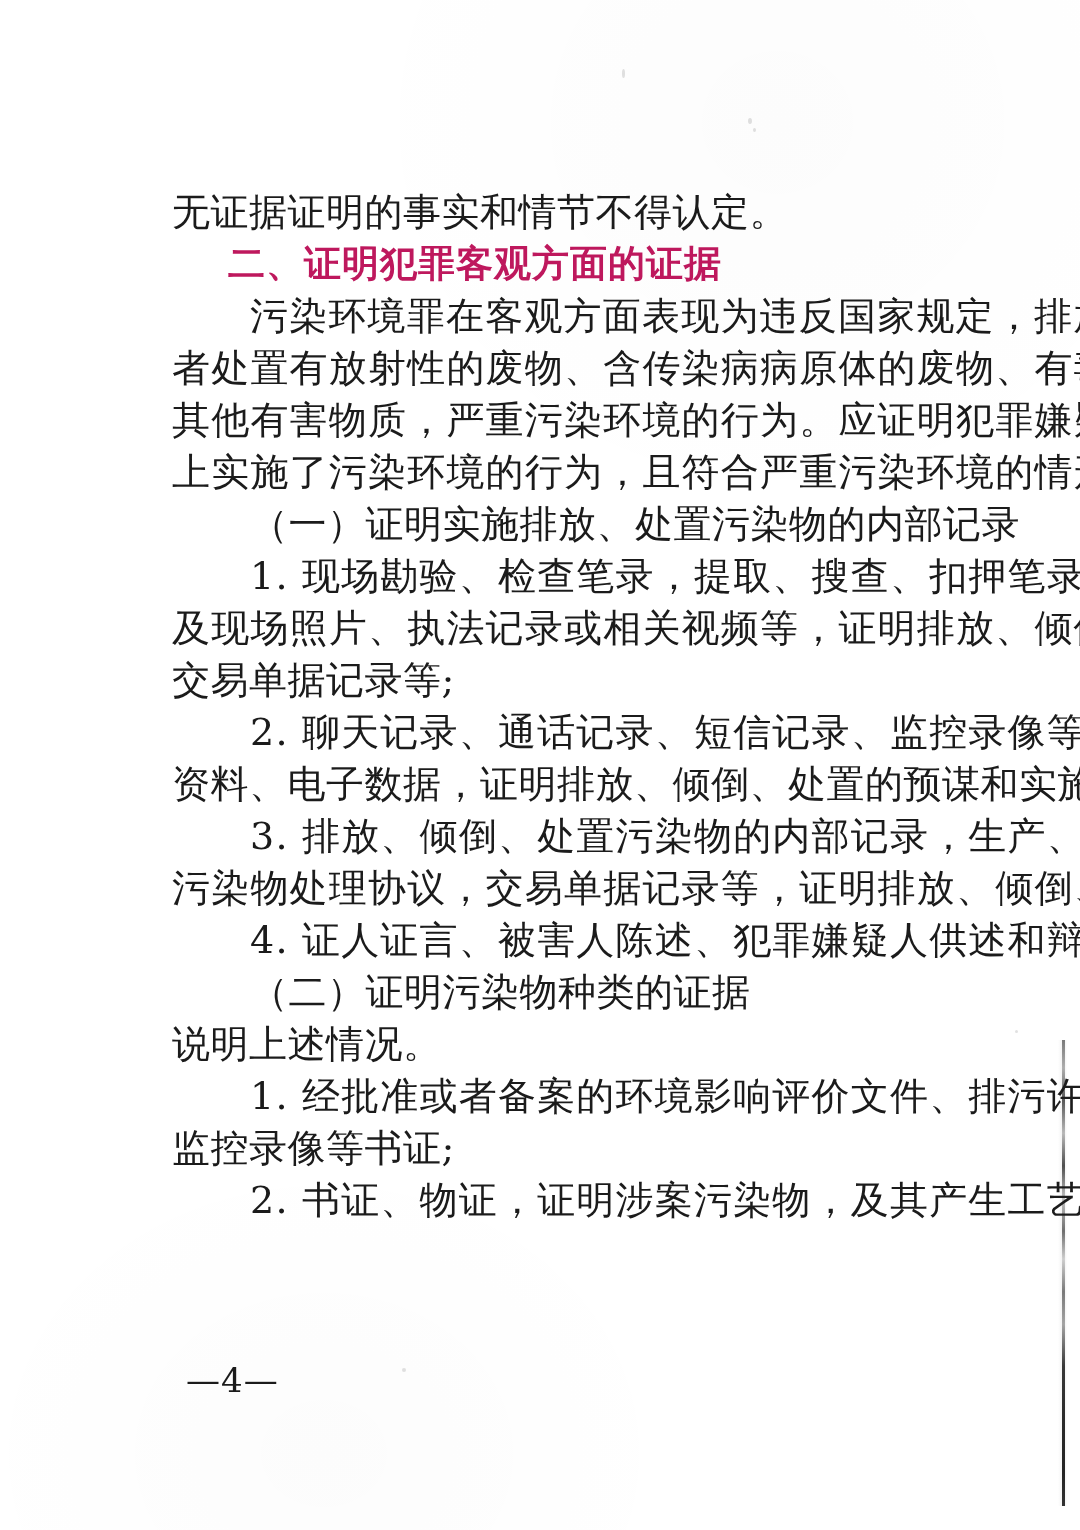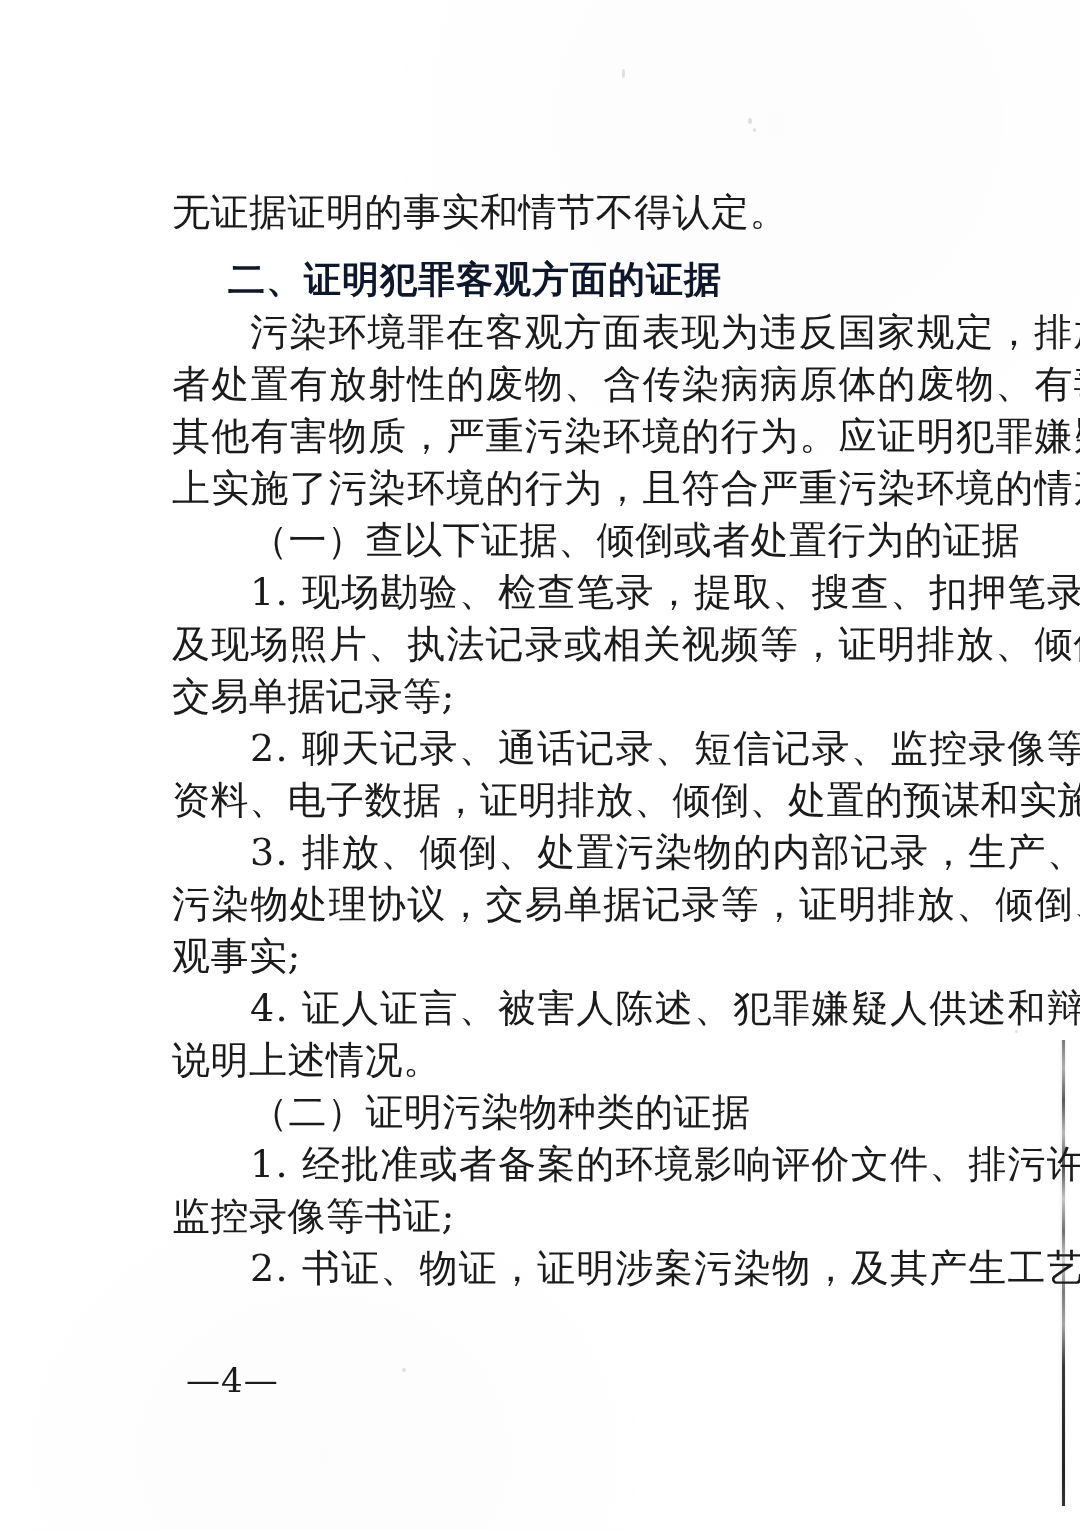--- a/index.html
+++ b/index.html
@@ -58,22 +58,21 @@
     letter-spacing: 1.2px;
   }
 
   
   .line.heading {
     font-family: "DejaVu Sans", "Liberation Sans", sans-serif;
     font-weight: 700;
     font-size: 37px;
     letter-spacing: 1px;
     text-indent: 56px;
-    color: #0f172a;
-    margin-top: 16px;
+    color: #be185d;
   }
 
   .page-number {
     position: absolute;
     left: 186px;
     top: 1358px;
     font-size: 34px;
     line-height: 44px;
     color: #1b1b1b;
     font-family: "DejaVu Serif", "Liberation Serif", serif;
@@ -145,32 +144,31 @@
   <div class="speck" style="left:622px; top:69px; width:3px; height:9px;"></div>
   <div class="speck" style="left:1015px; top:1030px; width:3px; height:3px;"></div>
 
   <div class="text-column" id="body-lines">
       <div class="line">无证据证明的事实和情节不得认定。</div>
       <div class="line heading">二、证明犯罪客观方面的证据</div>
       <div class="line indent full">污染环境罪在客观方面表现为违反国家规定，排放、倾倒或</div>
       <div class="line full">者处置有放射性的废物、含传染病病原体的废物、有毒物质或者</div>
       <div class="line full">其他有害物质，严重污染环境的行为。应证明犯罪嫌疑人在客观</div>
       <div class="line full">上实施了污染环境的行为，且符合严重污染环境的情形。重点审</div>
-      <div class="line indent">（一）查以下证据、倾倒或者处置行为的证据</div>
+      <div class="line indent">（一）证明实施排放、处置污染物的内部记录</div>
       <div class="line indent full">1. 现场勘验、检查笔录，提取、搜查、扣押笔录，扣押清单</div>
       <div class="line full">及现场照片、执法记录或相关视频等，证明排放、倾倒、处置行</div>
       <div class="line">交易单据记录等;</div>
       <div class="line indent full">2. 聊天记录、通话记录、短信记录、监控录像等书证，视听</div>
       <div class="line">资料、电子数据，证明排放、倾倒、处置的预谋和实施过程;</div>
       <div class="line indent full">3. 排放、倾倒、处置污染物的内部记录，生产、排放日志，</div>
       <div class="line full">污染物处理协议，交易单据记录等，证明排放、倾倒、处置的客</div>
-      <div class="line">观事实;</div>
       <div class="line indent full">4. 证人证言、被害人陈述、犯罪嫌疑人供述和辩解，叙述或</div>
+      <div class="line indent">（二）证明污染物种类的证据</div>
       <div class="line">说明上述情况。</div>
-      <div class="line indent">（二）证明污染物种类的证据</div>
       <div class="line indent full">1. 经批准或者备案的环境影响评价文件、排污许可证、排污</div>
       <div class="line">监控录像等书证;</div>
       <div class="line indent full">2. 书证、物证，证明涉案污染物，及其产生工艺、生产流程、</div>
     </div>
 
   <div class="page-number">—4—</div>
 
   <div class="scan-artifact-soft"></div>
   <div class="scan-artifact"></div>
 

